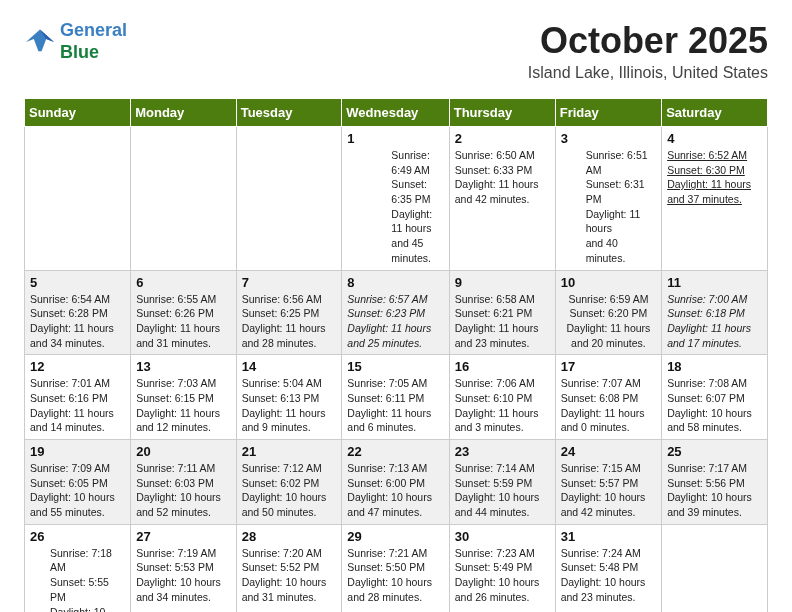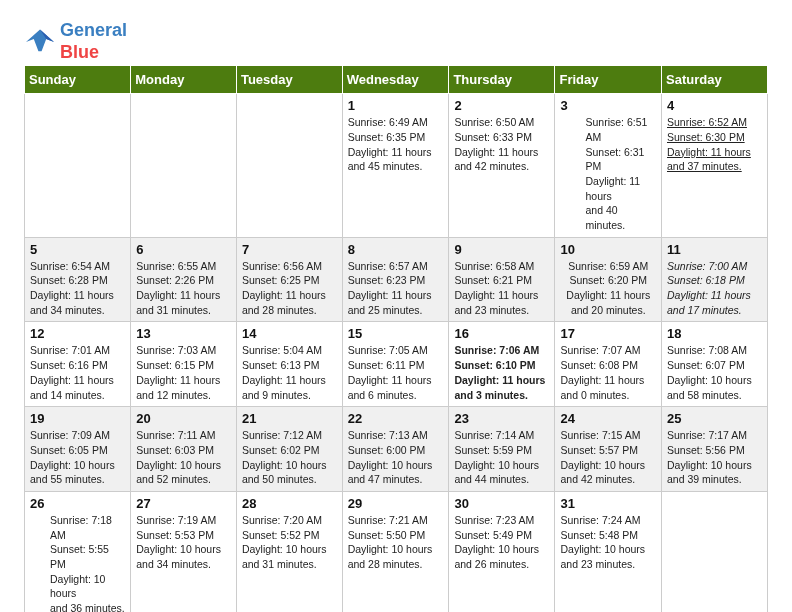--- a/index.html
+++ b/index.html
@@ -7,21 +7,21 @@
       font-family: Arial, sans-serif;
       background: #fff;
       width: 792px;
       min-height: 612px;
       padding: 20px 24px 16px 24px;
     }
     .header {
       display: flex;
       justify-content: space-between;
       align-items: flex-start;
-      margin-bottom: 2px;
+      margin-bottom: 16px;
     }
     .logo {
       display: flex;
       align-items: center;
       gap: 4px;
     }
     .logo-text {
       font-size: 18px;
       font-weight: bold;
       color: #1a3a6b;
@@ -91,22 +91,26 @@
 <body>
 
 <div class="header">
   <div class="logo">
     <svg class="logo-bird" viewBox="0 0 40 36" xmlns="http://www.w3.org/2000/svg">
       <polygon points="20,2 38,18 28,14 22,30 18,30 12,14 2,18" fill="#3a7fc1"></polygon>
       <polygon points="20,2 38,18 28,14" fill="#2a5db0"></polygon>
     </svg>
     <div class="logo-text">
       <div><span>General</span></div>
-      <div><span style="color:#ef4444">Blue</span></div>
+      <div><span style="color:#15803d">Blue</span></div>
     </div>
+  </div>
+  <div class="title-block">
+    <div class="month-title">October 2025</div>
+    <div class="location-title">Island Lake, Illinois, United States</div>
   </div>
 </div>
 
 <table class="calendar">
   <thead>
     <tr>
       <th>Sunday</th>
       <th>Monday</th>
       <th>Tuesday</th>
       <th>Wednesday</th>
@@ -115,21 +119,21 @@
       <th>Saturday</th>
     </tr>
   </thead>
   <tbody id="calendar-body">
   <tr>
         <td class="empty-cell"></td>
         <td class="empty-cell"></td>
         <td class="empty-cell"></td>
         <td>
           <div class="day-num">1</div>
-          <div class="day-info" style="white-space: pre-line;">Sunrise: 6:49 AM
+          <div class="day-info" style="white-space: pre-line; margin-left: 44px;">Sunrise: 6:49 AM
 Sunset: 6:35 PM
 Daylight: 11 hours
 and 45 minutes.</div>
         </td>
         <td>
           <div class="day-num">2</div>
           <div class="day-info" style="white-space: pre-line;">Sunrise: 6:50 AM
 Sunset: 6:33 PM
 Daylight: 11 hours
 and 42 minutes.</div>
@@ -153,34 +157,34 @@
         <td>
           <div class="day-num">5</div>
           <div class="day-info" style="white-space: pre-line;">Sunrise: 6:54 AM
 Sunset: 6:28 PM
 Daylight: 11 hours
 and 34 minutes.</div>
         </td>
         <td>
           <div class="day-num">6</div>
           <div class="day-info" style="white-space: pre-line;">Sunrise: 6:55 AM
-Sunset: 2:26 PM
+Sunset: 6:26 PM
 Daylight: 11 hours
 and 31 minutes.</div>
         </td>
         <td>
           <div class="day-num">7</div>
           <div class="day-info" style="white-space: pre-line;">Sunrise: 6:56 AM
 Sunset: 6:25 PM
 Daylight: 11 hours
 and 28 minutes.</div>
         </td>
         <td>
           <div class="day-num">8</div>
-          <div class="day-info" style="white-space: pre-line;">Sunrise: 6:57 AM
+          <div class="day-info" style="white-space: pre-line; font-style: italic;">Sunrise: 6:57 AM
 Sunset: 6:23 PM
 Daylight: 11 hours
 and 25 minutes.</div>
         </td>
         <td>
           <div class="day-num">9</div>
           <div class="day-info" style="white-space: pre-line;">Sunrise: 6:58 AM
 Sunset: 6:21 PM
 Daylight: 11 hours
 and 23 minutes.</div>
@@ -224,21 +228,21 @@
         </td>
         <td>
           <div class="day-num">15</div>
           <div class="day-info" style="white-space: pre-line;">Sunrise: 7:05 AM
 Sunset: 6:11 PM
 Daylight: 11 hours
 and 6 minutes.</div>
         </td>
         <td>
           <div class="day-num">16</div>
-          <div class="day-info" style="white-space: pre-line; font-weight: bold;">Sunrise: 7:06 AM
+          <div class="day-info" style="white-space: pre-line;">Sunrise: 7:06 AM
 Sunset: 6:10 PM
 Daylight: 11 hours
 and 3 minutes.</div>
         </td>
         <td>
           <div class="day-num">17</div>
           <div class="day-info" style="white-space: pre-line;">Sunrise: 7:07 AM
 Sunset: 6:08 PM
 Daylight: 11 hours
 and 0 minutes.</div>

